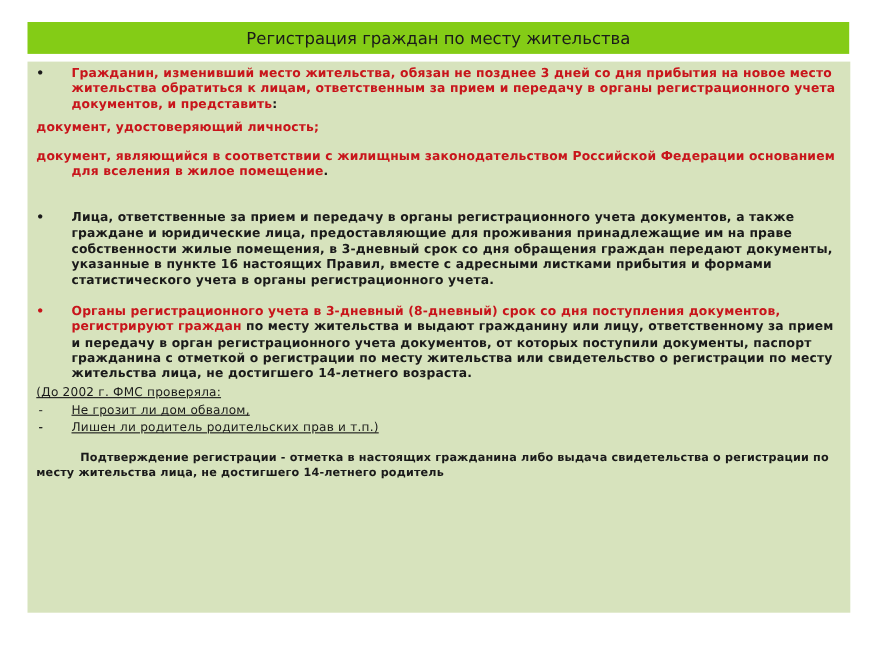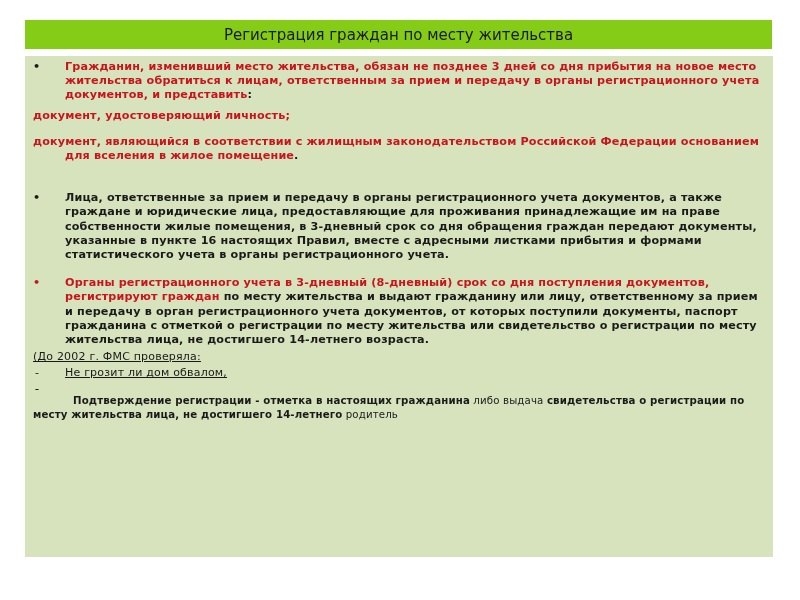--- a/index.html
+++ b/index.html
@@ -9,21 +9,21 @@
                display:flex; align-items:center; justify-content:center; }
   .title-bar span { font-size:15px; color:#1a1a1a; }
   .content { position:absolute; left:25px; top:56px; width:748px; height:501px; background:#d7e3bd;
              box-sizing:border-box; padding:4px 8px 0 8px; }
   .p { font-size:11.2px; line-height:14.2px; font-weight:bold; letter-spacing:0.15px; }
   .red { color:#c8151b; }
   .blk { color:#1a1a1a; }
   .bul { position:relative; padding-left:32px; }
   .bul .dot { position:absolute; left:0; top:0; }
   .hang { padding-left:32px; text-indent:-32px; }
-  .norm { font-weight:normal; }
+  .norm { font-weight:bold; }
   .small { font-size:11px; line-height:16px; font-weight:normal; color:#1a1a1a; letter-spacing:0.2px;text-decoration:underline; }
   .dash { position:relative; padding-left:32px; }
   .dash .d { position:absolute; left:2px; }
   .sp6 { height:6px; } .sp12 { height:13px; } .sp14 { height:14px; }
 </style>
 </head>
 <body>
 
 <div class="title-bar">
   <span>Регистрация граждан по месту жительства</span>
@@ -61,19 +61,20 @@
   <div class="small">(До 2002 г. ФМС проверяла:</div>
   <div class="small dash">
     <span class="d">-</span>
     <span>Не грозит ли дом обвалом,</span>
   </div>
   <div class="small dash">
     <span class="d">-</span>
   </div>
   <div class="small dash">
     <span class="d">-</span>
+    <span>Лишен ли родитель родительских прав и т.п.)</span>
   </div>
 
   <div class="sp12"></div>
   <div class="p blk" style="font-size:10.2px; line-height:13.5px; text-indent:40px;">
     <span>Подтверждение регистрации - отметка в настоящих гражданина</span><span class="norm"> либо выдача </span><span>свидетельства о регистрации по месту жительства лица, не достигшего 14-летнего</span><span class="norm"> родитель</span>
   </div>
 </div>
 
 </body></html>

